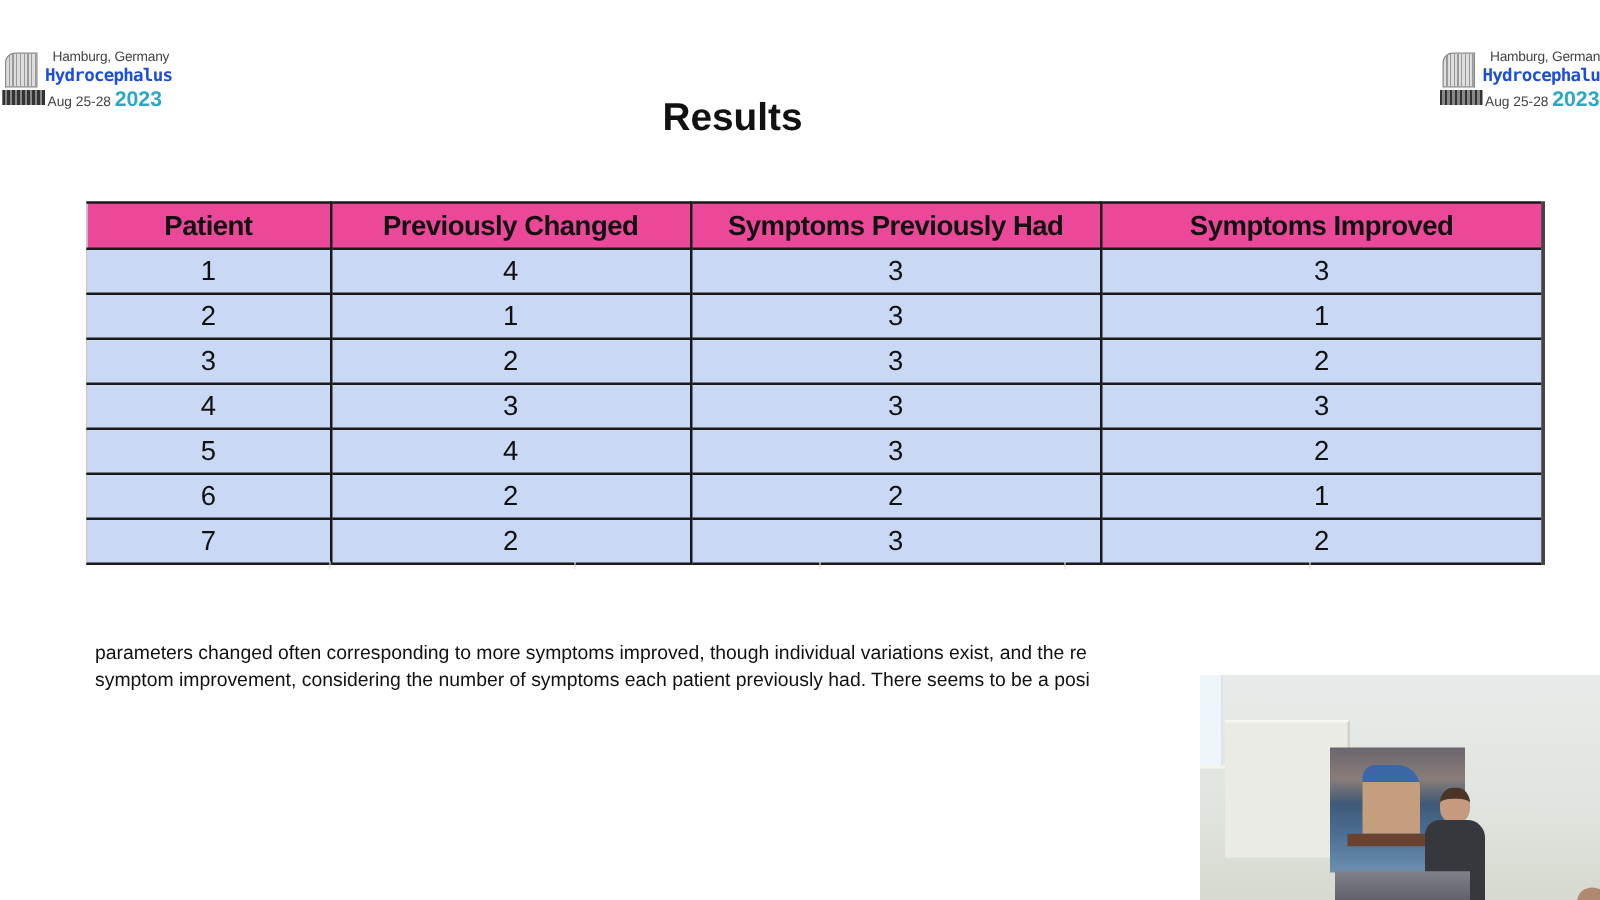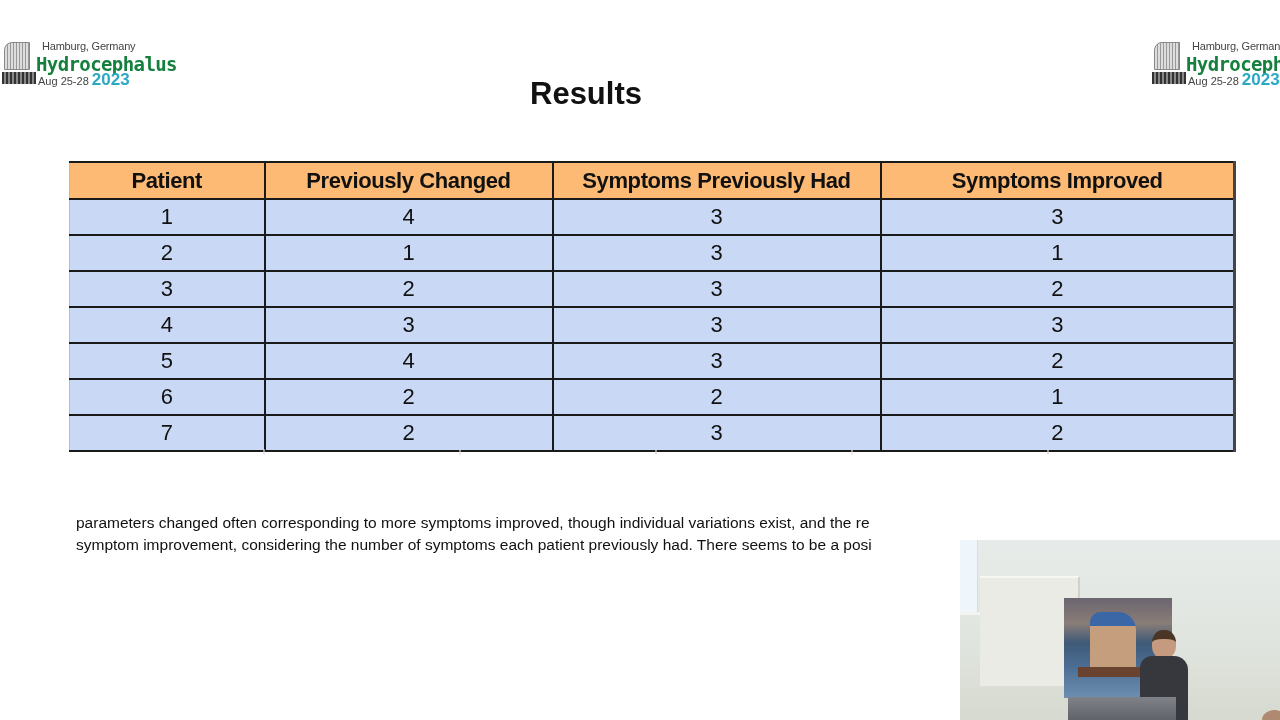--- a/index.html
+++ b/index.html
@@ -8,30 +8,30 @@
 
   .logo { position: absolute; top: 13px; width: 130px; height: 46px; margin-top: 27px; }
   .logo.left { left: 2px; }
   .logo.right { left: 1152px; }
   .logo .mark { position: absolute; left: 0; top: 2px; width: 34px; height: 42px; }
   .logo .mark .bldg { position: absolute; left: 2px; top: 0; width: 26px; height: 28px; border: 1px solid #888;
      background: repeating-linear-gradient(90deg, #ddd 0 2px, #999 2px 3px); border-radius: 8px 0 0 0; }
   .logo .mark .base { position: absolute; left: 0; top: 30px; width: 34px; height: 12px; background: #555;
      background-image: repeating-linear-gradient(90deg, #333 0 2px, #888 2px 4px); }
   .logo .city { position: absolute; left: 40px; top: 0; font-size: 11px; color: #444; white-space: nowrap; letter-spacing: -0.2px; }
-  .logo .name { position: absolute; left: 34px; top: 13px; font-family: "DejaVu Sans Mono", monospace; font-weight: bold; font-size: 19px; color: #15803d; letter-spacing: -0.6px; white-space: nowrap; }
+  .logo .name { position: absolute; left: 34px; top: 13px; font-family: "DejaVu Sans Mono", monospace; font-weight: bold; font-size: 14px; color: #1d4ed8; letter-spacing: -0.6px; white-space: nowrap; }
   .logo .dates { position: absolute; left: 36px; top: 30px; font-size: 11px; color: #444; white-space: nowrap; }
   .logo .year { font-weight: bold; color: #2aa8c4; font-size: 17px; margin-left: 3px; }
 
   .title { position: absolute; top: 76px; left: 0; width: 1172px; text-align: center; font-size: 31px; font-weight: bold; color: #111; }
 
   .table-wrap { position: absolute; left: 69px; top: 161px; width: 1165px; }
   table { border-collapse: collapse; width: 1165px; table-layout: fixed; }
   th, td { border: 2px solid #1a1a1a; text-align: center; }
-  th { background: #fdba74; font-size: 22px; font-weight: bold; height: 37px; color: #111; letter-spacing: -0.4px; }
+  th { background: #ec4899; font-size: 22px; font-weight: bold; height: 37px; color: #111; letter-spacing: -0.4px; }
   td { background: #c9d8f4; font-size: 22px; height: 36px; color: #111; }
   th:first-child, td:first-child { border-left: 1px solid #bbb; }
   th:last-child, td:last-child { border-right: 3px solid #444; }
   .col1 { width: 195px; } .col2 { width: 288px; } .col3 { width: 328px; } .col4 { width: 354px; }
   .table-under { position: absolute; left: 69px; top: 449px; width: 1165px; height: 6px;
      background: repeating-linear-gradient(90deg, transparent 0 194px, #ddd 194px 196px); opacity: .6; }
 
   .caption { position: absolute; left: 76px; top: 512px; width: 1090px; font-size: 15.5px; line-height: 21.5px; color: #111; }
 
   .video { position: absolute; left: 960px; top: 540px; width: 320px; height: 180px; overflow: hidden;

